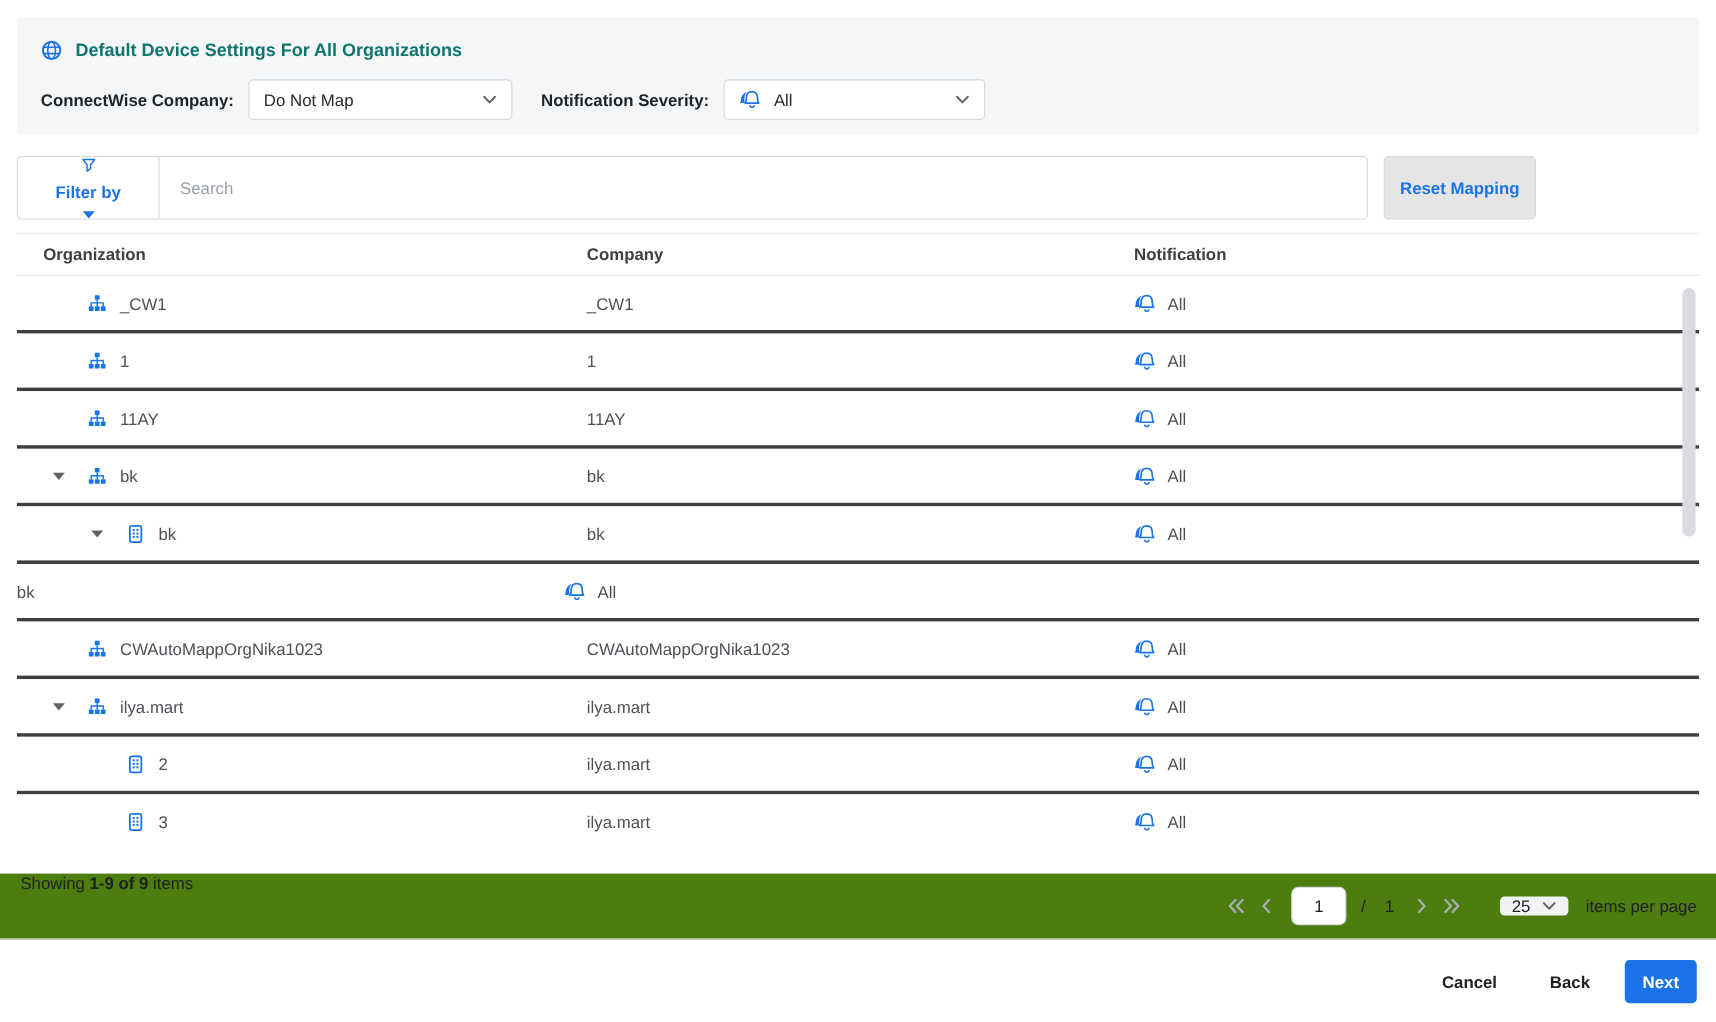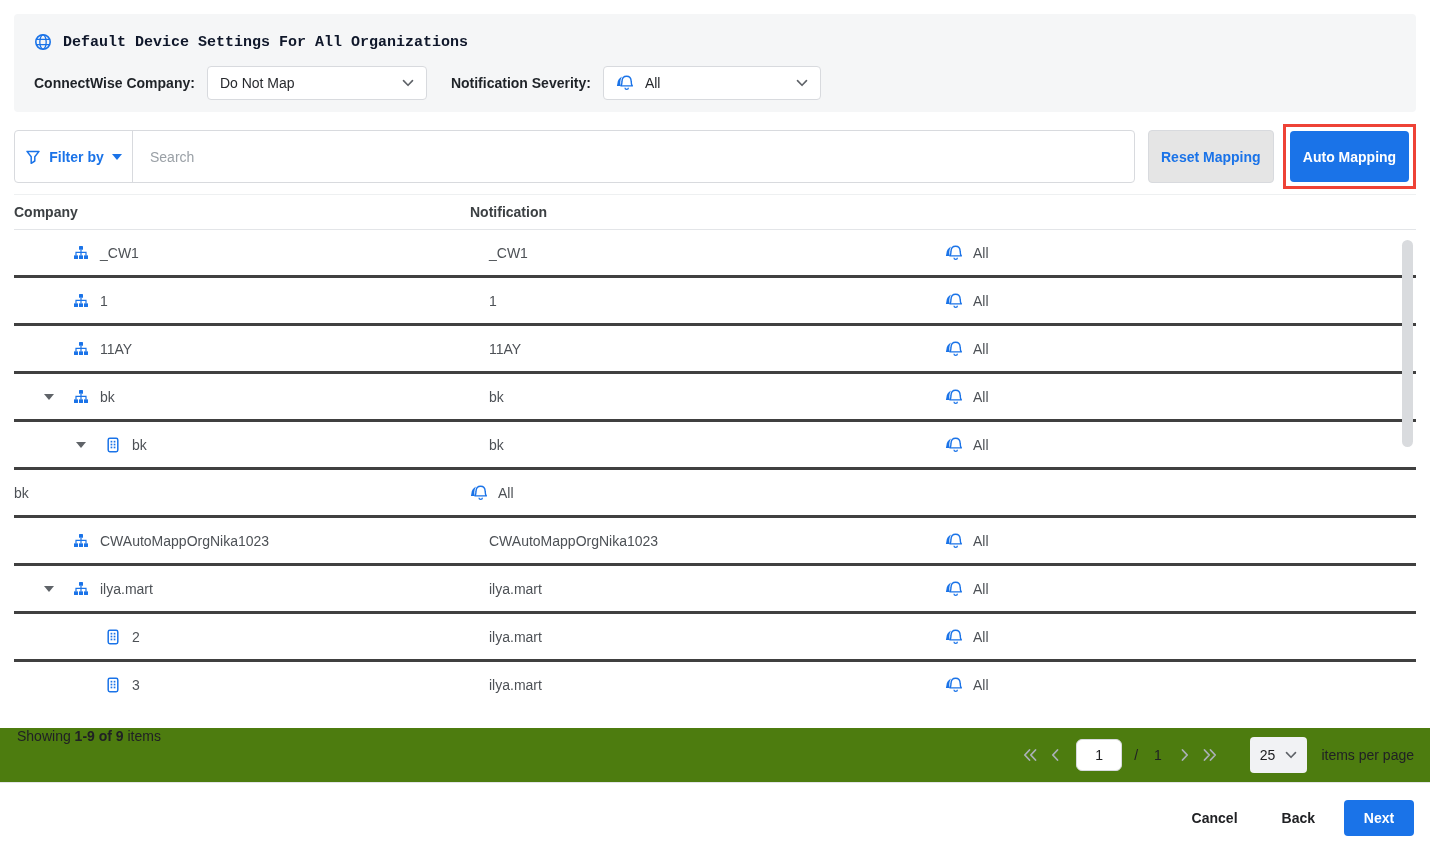--- a/index.html
+++ b/index.html
@@ -4,37 +4,37 @@
 <style>
   * { margin:0; padding:0; box-sizing:border-box; }
   html,body { background:#fff; }
   .page {
     position:relative; width:1430px; height:852px; background:#fff;
     font-family:"Liberation Sans", sans-serif; color:#202124; overflow:hidden;
   }
   
   .top-panel { margin:14px 14px 0; height:98px; background:#f5f6f7; border-radius:4px; padding:17px 20px 0; }
   .panel-title-row { display:flex; align-items:center; gap:11px; height:22px; }
-  .panel-title { font-size:15px; font-weight:bold; color:#0f172a;font-family:Liberation Mono, monospace; }
+  .panel-title { font-size:15px; font-weight:bold; color:#0f766e; }
   .panel-controls-row { margin-top:13px; display:flex; align-items:center; }
   .ctl-label { font-size:14px; font-weight:bold; color:#1f2328; white-space:nowrap; }
   .select { background:#fff; border:1px solid #d8dade; border-radius:4px; height:34px;
     display:flex; align-items:center; padding:0 12px; font-size:14px; color:#27292d; cursor:pointer; }
   .select .sel-text { flex:1; }
   .sel-cw { width:220px; margin-left:12px; }
   .sel-ns { width:218px; margin-left:12px; }
   .ns-label { margin-left:24px; }
   .sel-ns .bell { margin-right:9px; }
   
   .toolbar { margin:18px 14px 0; display:flex; align-items:center; height:53px; }
   .search-combo { width:1126px; height:53px; border:1px solid #d8dade; border-radius:4px;
     background:#fff; display:flex; align-items:stretch; }
   .filter-btn { width:118px; border:none; background:transparent; border-right:1px solid #d8dade;
     display:flex; align-items:center; justify-content:center; gap:8px; cursor:pointer;
-    color:#1a73e8; font-size:14px; font-weight:bold; font-family:inherit; }
+    color:#1a73e8; font-size:14px; font-weight:bold; font-family:inherit;flex-direction:column; }
   .caret-down { width:0; height:0; border-left:5px solid transparent; border-right:5px solid transparent;
     border-top:6px solid #1a73e8; }
   .search-input { flex:1; border:none; outline:none; padding:0 17px; font-size:14px;
     font-family:Liberation Sans, sans-serif; color:#202124; background:transparent; }
   .search-input::placeholder { color:#9aa0a6; }
   .reset-btn { margin-left:13px; width:127px; height:53px; background:#e5e5e5; border:1px solid #d8dade;
     border-radius:4px; color:#1a73e8; font-size:14px; font-weight:bold; font-family:inherit; cursor:pointer; }
   .automap-annotation { margin-left:9px; border:3px solid #ee4236; padding:4px; }
   .automap-btn { display:block; width:119px; height:51px; background:#1a73e8; border:none; border-radius:4px;
     color:#fff; font-size:14px; font-weight:bold; font-family:inherit; cursor:pointer; }
@@ -71,30 +71,30 @@
   
   .footer-bar { position:absolute; left:0; top:728px; width:1430px; height:55px; background:#4d7c0f;
     border-bottom:1px solid #e3e5e8; display:flex; padding:0 16px 0 17px; }
   .showing { font-size:14px; color:#202124; }
   .pager { margin-left:auto; display:flex; align-items:center; }
   .pg-arrow { background:none; border:none; cursor:pointer; display:flex; align-items:center; padding:0 6px; }
   .pg-input { width:46px; height:32px; border:1px solid #d8dade; border-radius:6px; text-align:center;
     font-size:14px; font-family:inherit; color:#202124; margin:0 12px 0 10px; outline:none; }
   .pg-sep { font-size:14px; color:#202124; margin-right:16px; }
   .pg-total { font-size:14px; color:#202124; margin-right:12px; }
-  .per-page-select { margin-left:26px; background:#f1f2f4; border-radius:4px; height:36px;
+  .per-page-select { margin-left:26px; background:#f1f2f4; border-radius:4px; height:16px;
     display:flex; align-items:center; padding:0 10px; gap:10px; font-size:14px; color:#202124; cursor:pointer; }
   .per-page-label { margin-left:14px; font-size:14px; color:#202124; }
   
   .bottom-actions { position:absolute; left:0; top:784px; width:1430px; height:68px; background:#fff;
     display:flex; align-items:center; justify-content:flex-end; padding-right:16px; }
   .txt-btn { background:none; border:none; font-family:inherit; font-size:14px; font-weight:bold;
     color:#202124; cursor:pointer; }
   .btn-back { margin-left:44px; }
-  .btn-next { margin-left:29px; width:70px; height:36px; background:#1a73e8; border:none; border-radius:4px;
+  .btn-next { margin-left:29px; width:60px; height:36px; background:#1a73e8; border:none; border-radius:4px;
     color:#fff; font-size:14px; font-weight:bold; font-family:inherit; cursor:pointer; }
   svg { display:block; }
 </style>
 </head>
 <body>
 
 <svg width="0" height="0" style="position:absolute">
   <defs>
     <symbol id="i-globe" viewBox="0 0 18 18">
       <circle cx="9" cy="9" r="7.2" fill="none" stroke="#1a73e8" stroke-width="1.6"></circle>
@@ -189,28 +189,26 @@
       <button class="filter-btn">
         <svg width="16" height="16">
             <use href="#i-funnel"></use>
           </svg>
         <span>Filter by</span>
         <span class="caret-down"></span>
       </button>
       <input class="search-input" type="text" placeholder="Search" style="">
     </div>
     <button class="reset-btn">Reset Mapping</button>
-    <div class="automap-annotation">
-      <button class="automap-btn">Auto Mapping</button>
-    </div>
   </div>
 
 
   <div class="table">
     <div class="thead">
+      <div class="c-org">Organization</div>
       <div class="c-comp">Company</div>
       <div class="c-notif">Notification</div>
     </div>
     <div class="tbody">
 
       <div class="trow lvl1">
         <div class="cell-org">
             <span class="caret-slot"></span>
           <span class="row-icon">
               <svg width="16" height="16">

